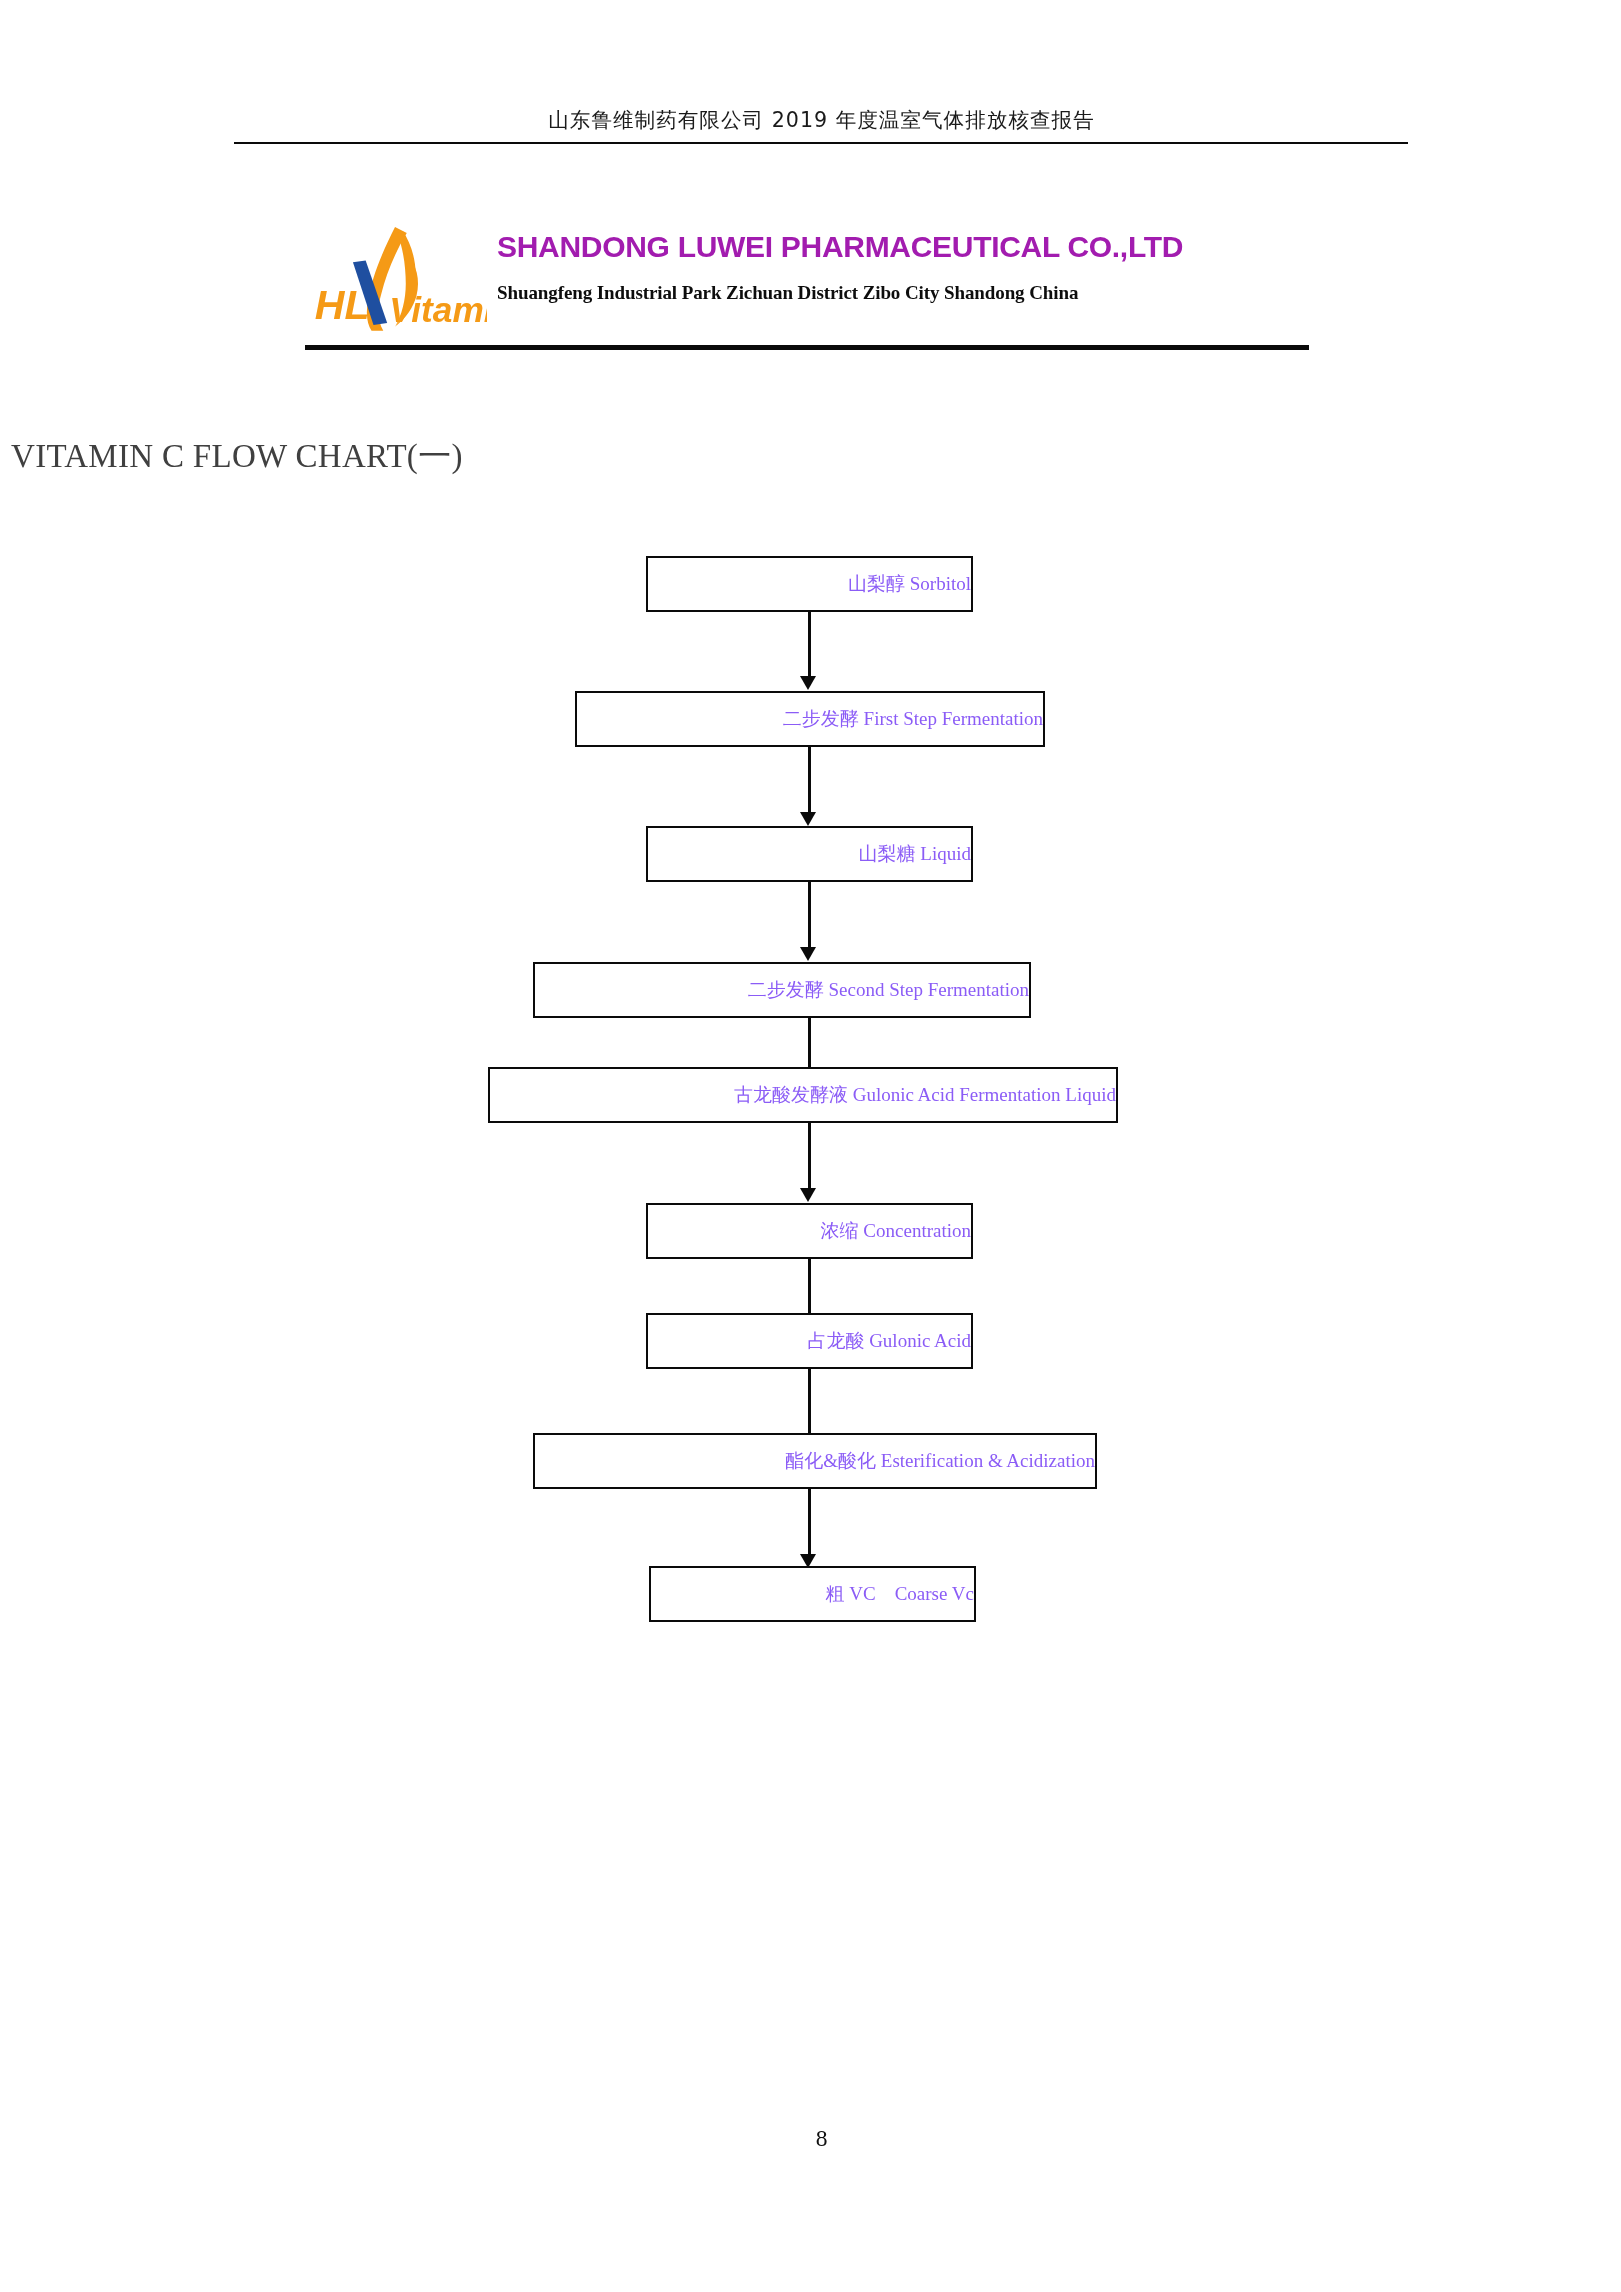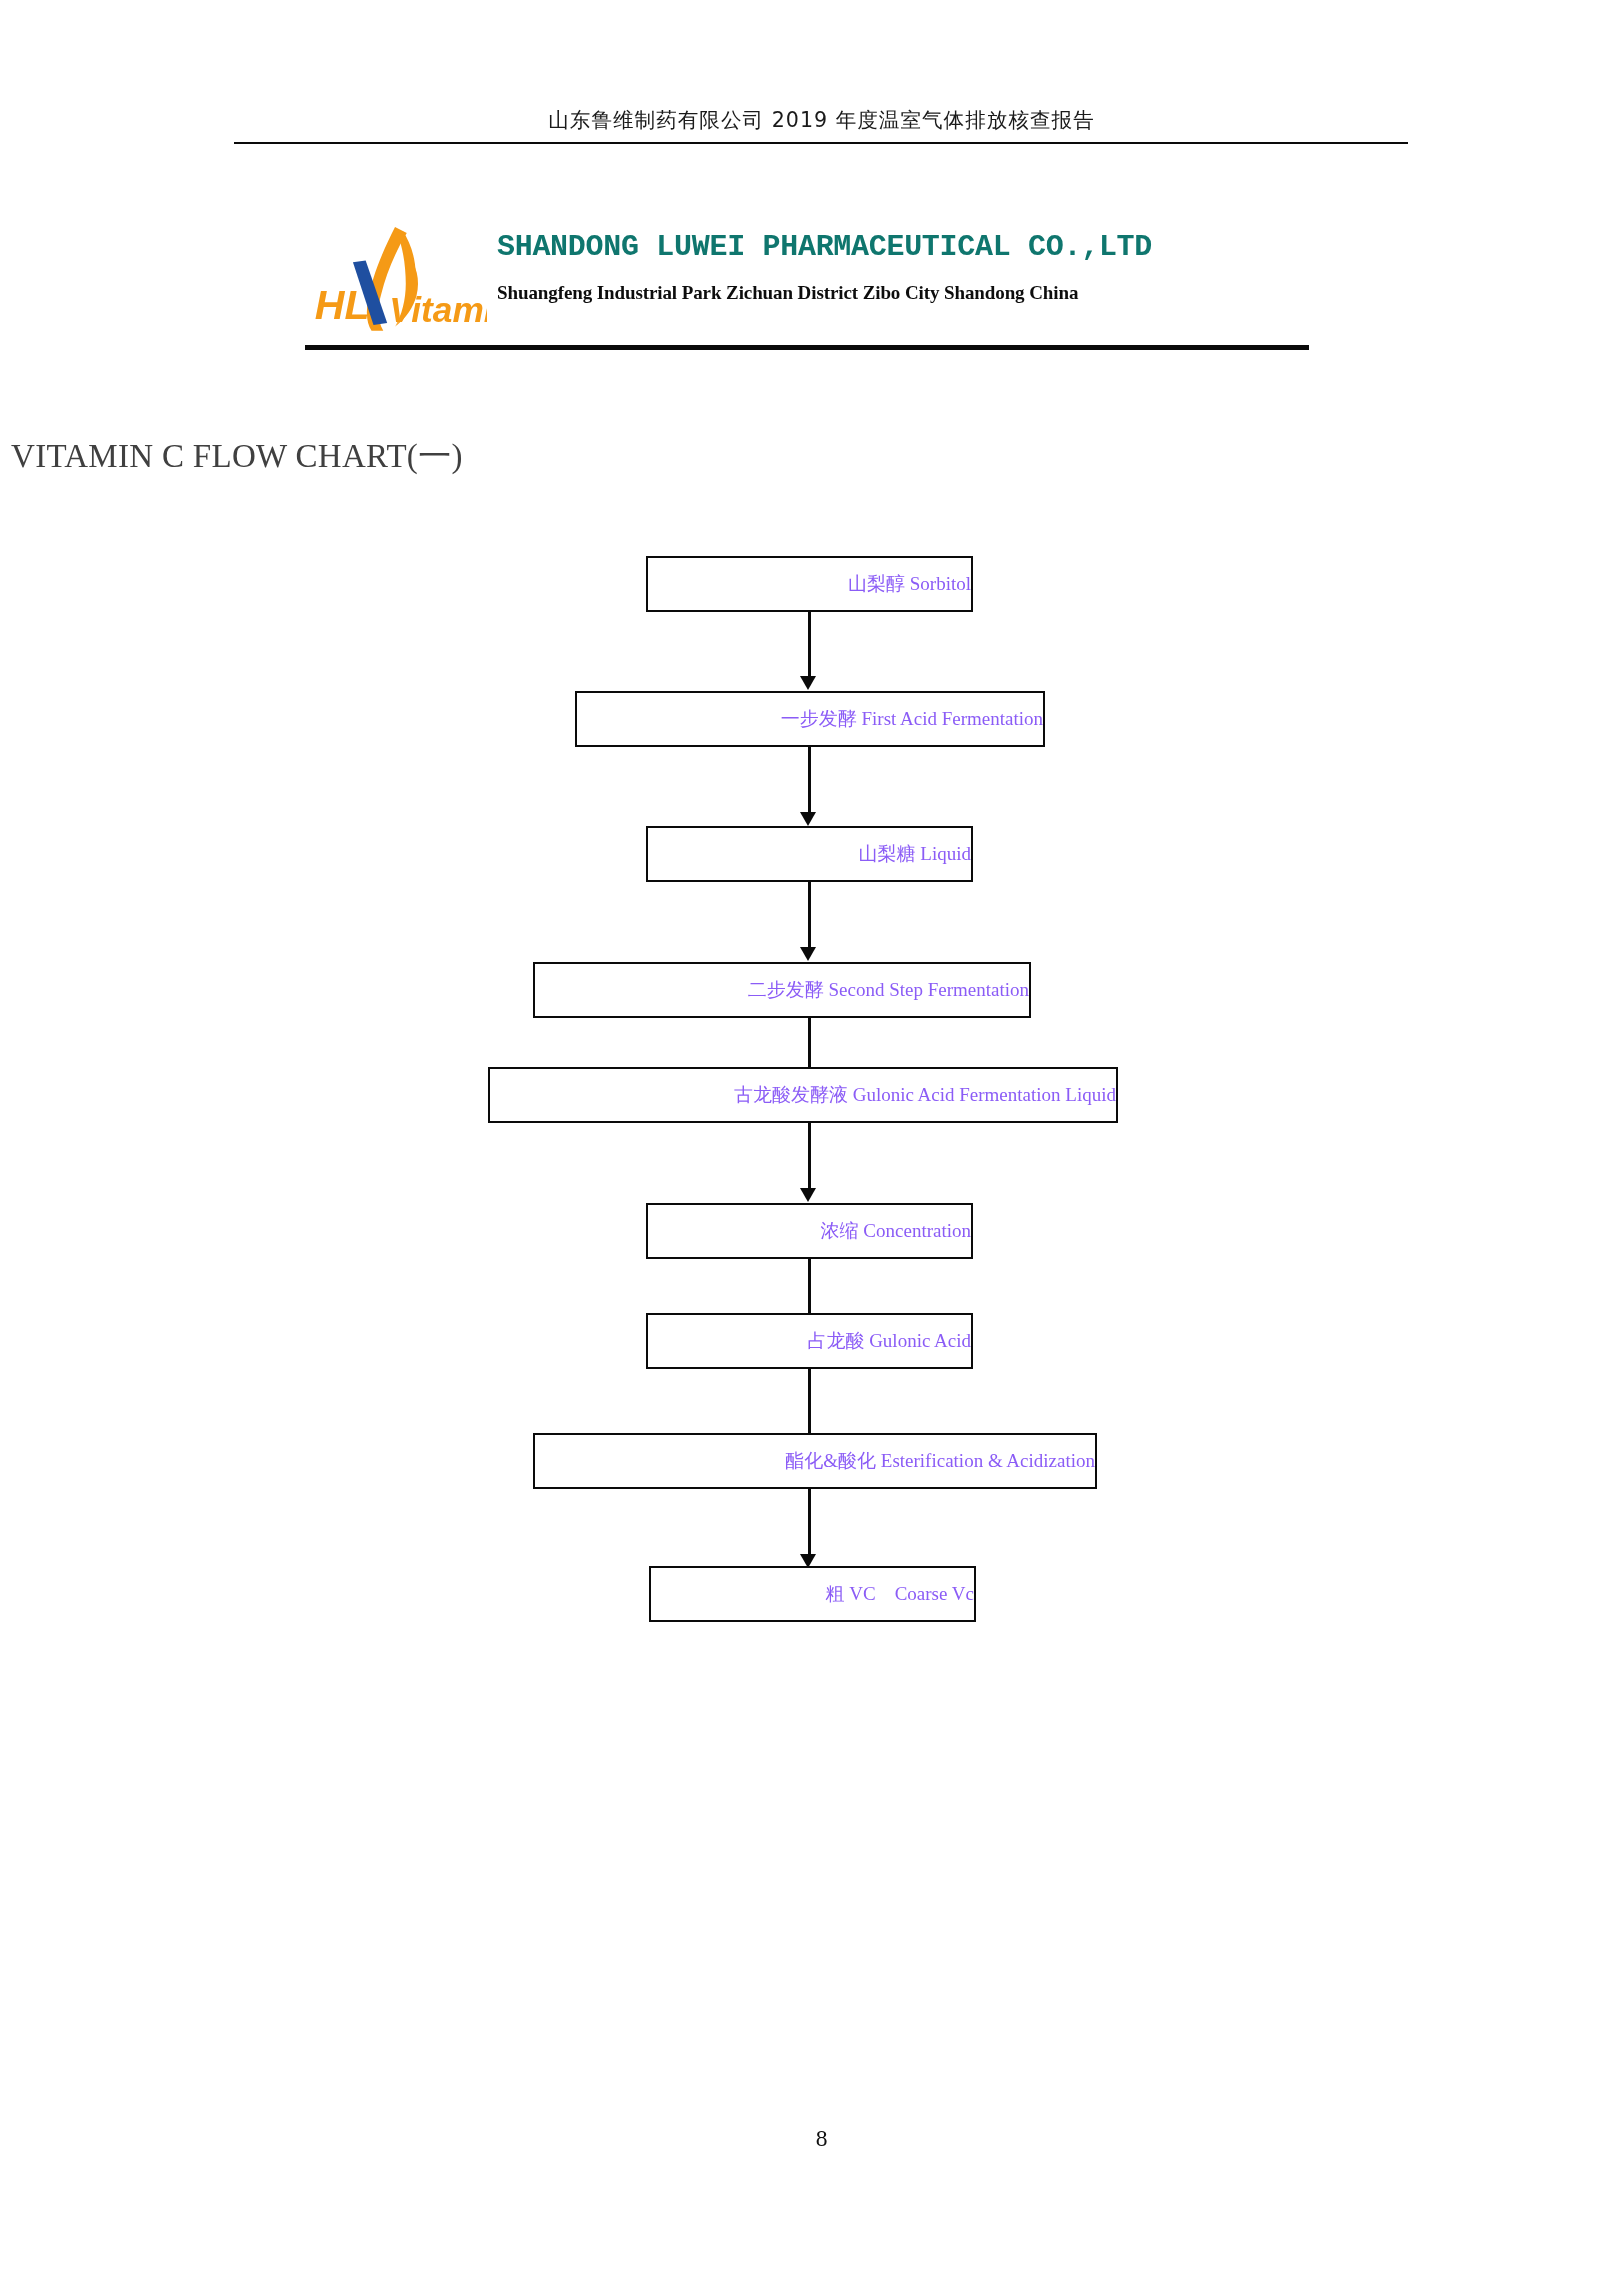--- a/index.html
+++ b/index.html
@@ -32,24 +32,24 @@
 
   .logo-mark {
     position:absolute; left:0px; top:2px; width:182px; height:106px;
   }
   .logo-mark svg { display:block; width:182px; height:106px; }
 
   .company-block {
     position:absolute; left:192px; top:5.9px; width:814px;
   }
   .company-name {
-    font-family:Liberation Mono, monospace;
+    font-family:Liberation Sans, sans-serif;
     font-weight:bold;
     font-size:30px;
-    color:#0f766e;
+    color:#a21caf;
     letter-spacing:-0.3px;
     line-height:1.2;
     white-space:nowrap;
   }
   .company-address {
     font-family:"Liberation Serif", serif;
     font-weight:bold;
     font-size:19px;
     color:#0d0d0d;
     letter-spacing:-0.1px;
@@ -152,21 +152,21 @@
 
   <div class="flow">
 
     <div class="node" style="left:635px; top:556px; width:327px; height:56px;">
       <span>山梨醇 Sorbitol</span>
     </div>
     <div class="connector" style="left:797px; top:612px; height:73px;"></div>
     <div class="arrowhead" style="left:789px; top:676px;"></div>
 
     <div class="node" style="left:564px; top:691px; width:470px; height:56px;">
-      <span>一步发酵 First Acid Fermentation</span>
+      <span>二步发酵 First Step Fermentation</span>
     </div>
     <div class="connector" style="left:797px; top:747px; height:73px;"></div>
     <div class="arrowhead" style="left:789px; top:812px;"></div>
 
     <div class="node" style="left:635px; top:826px; width:327px; height:56px;">
       <span>山梨糖 Liquid</span>
     </div>
     <div class="connector" style="left:797px; top:882px; height:73px;"></div>
     <div class="arrowhead" style="left:789px; top:947px;"></div>
 

